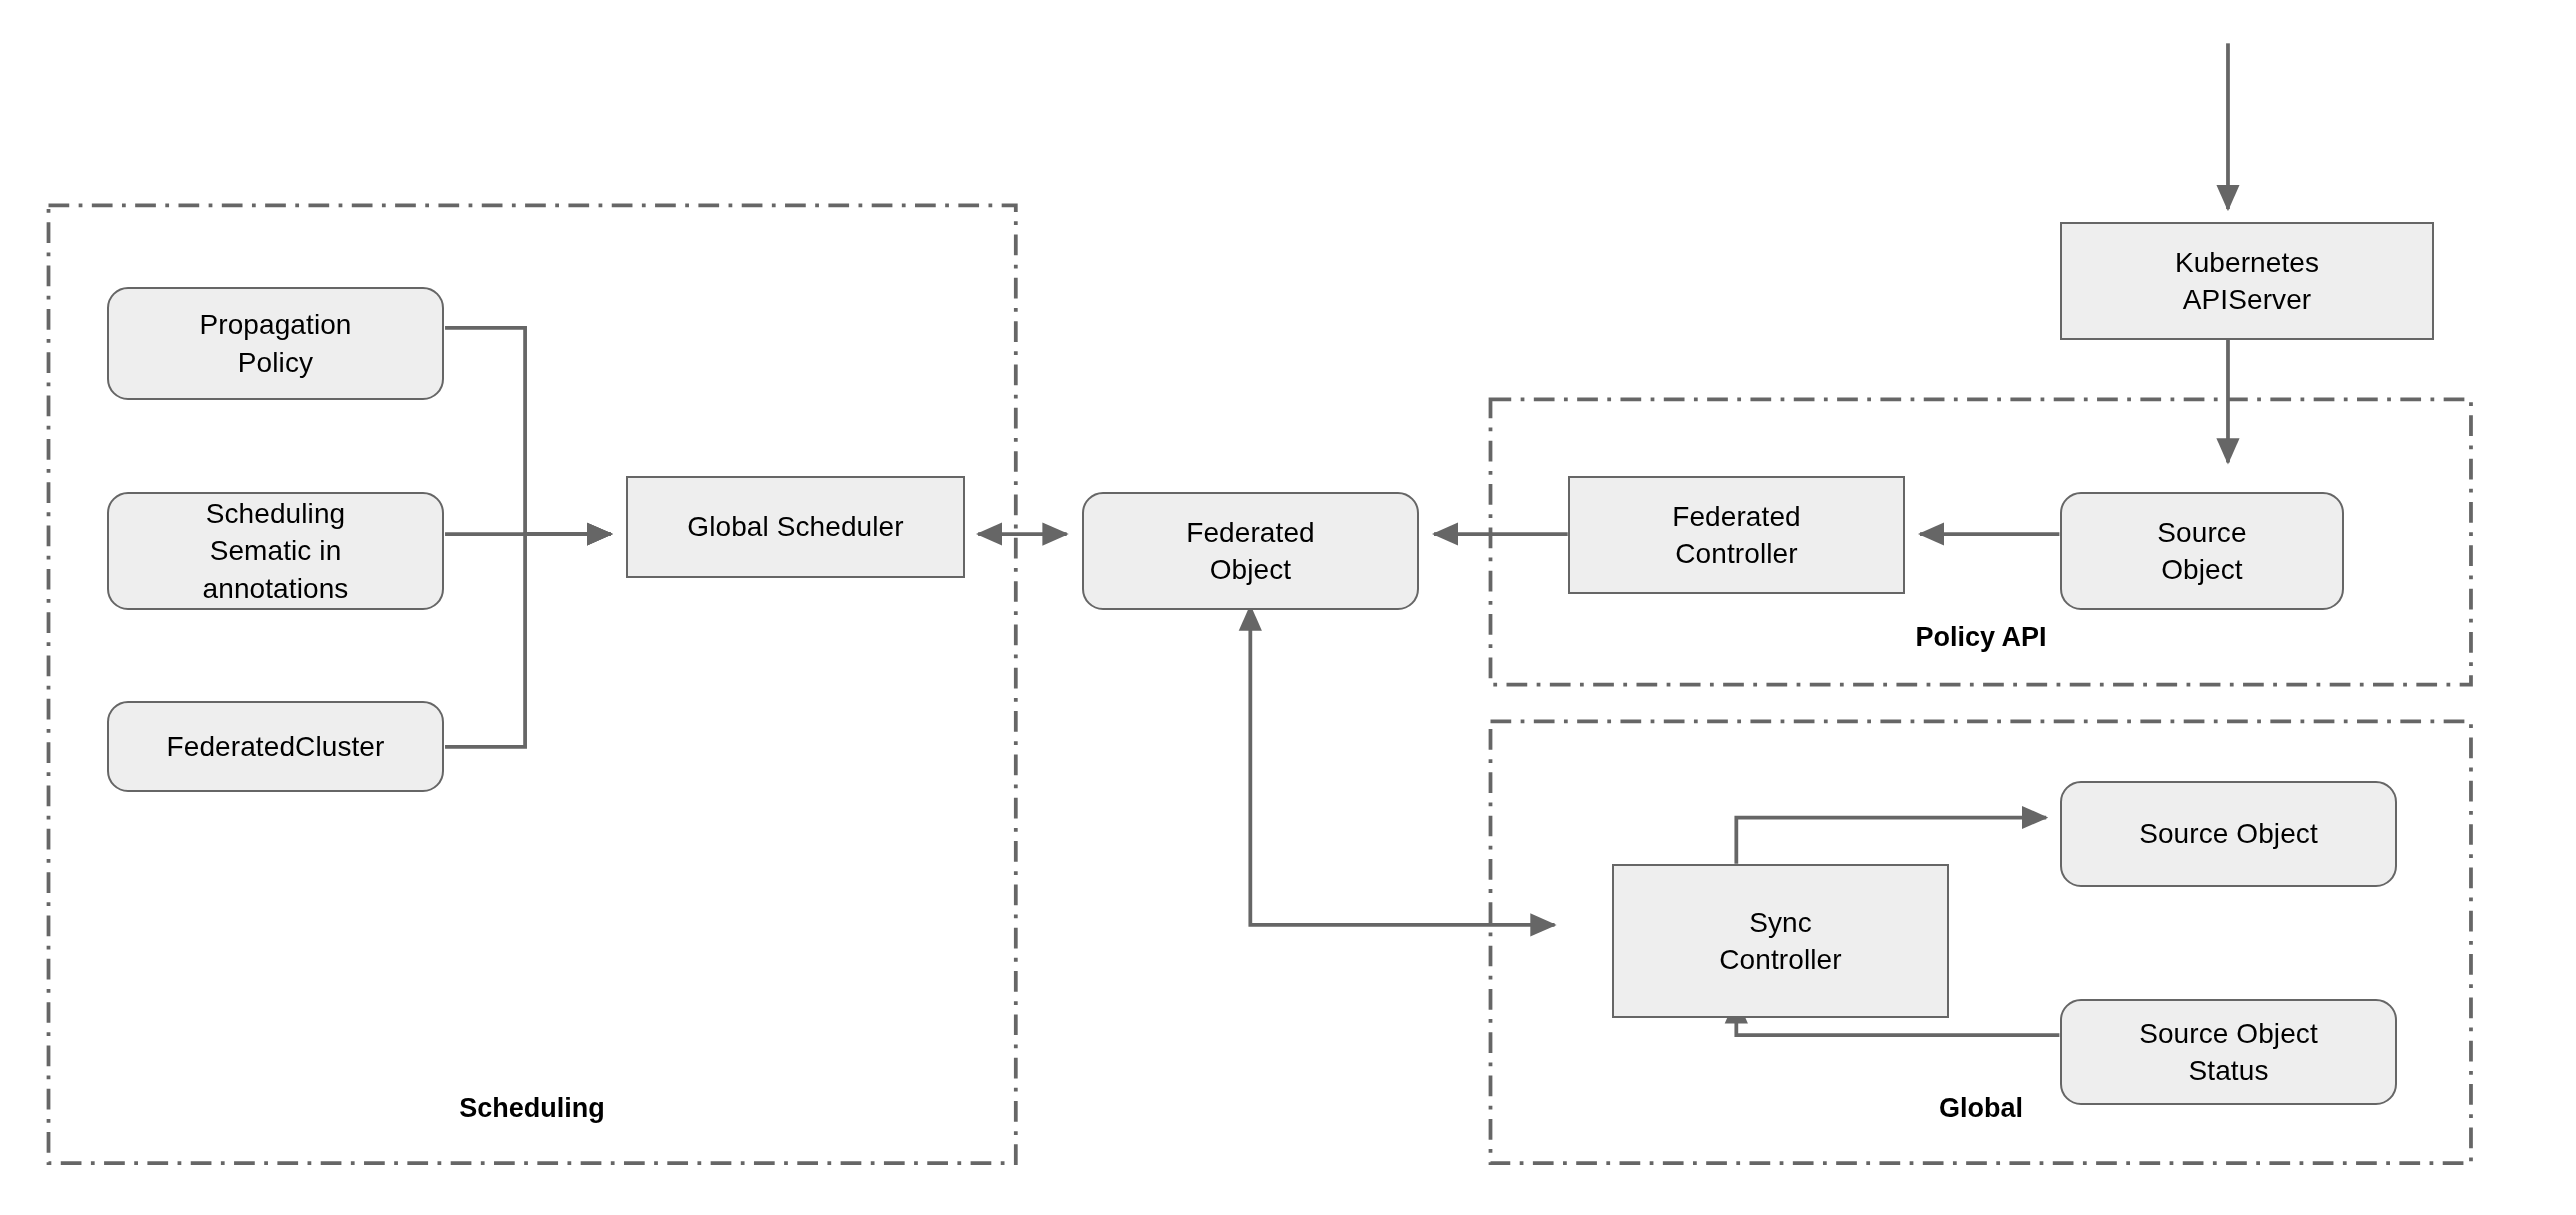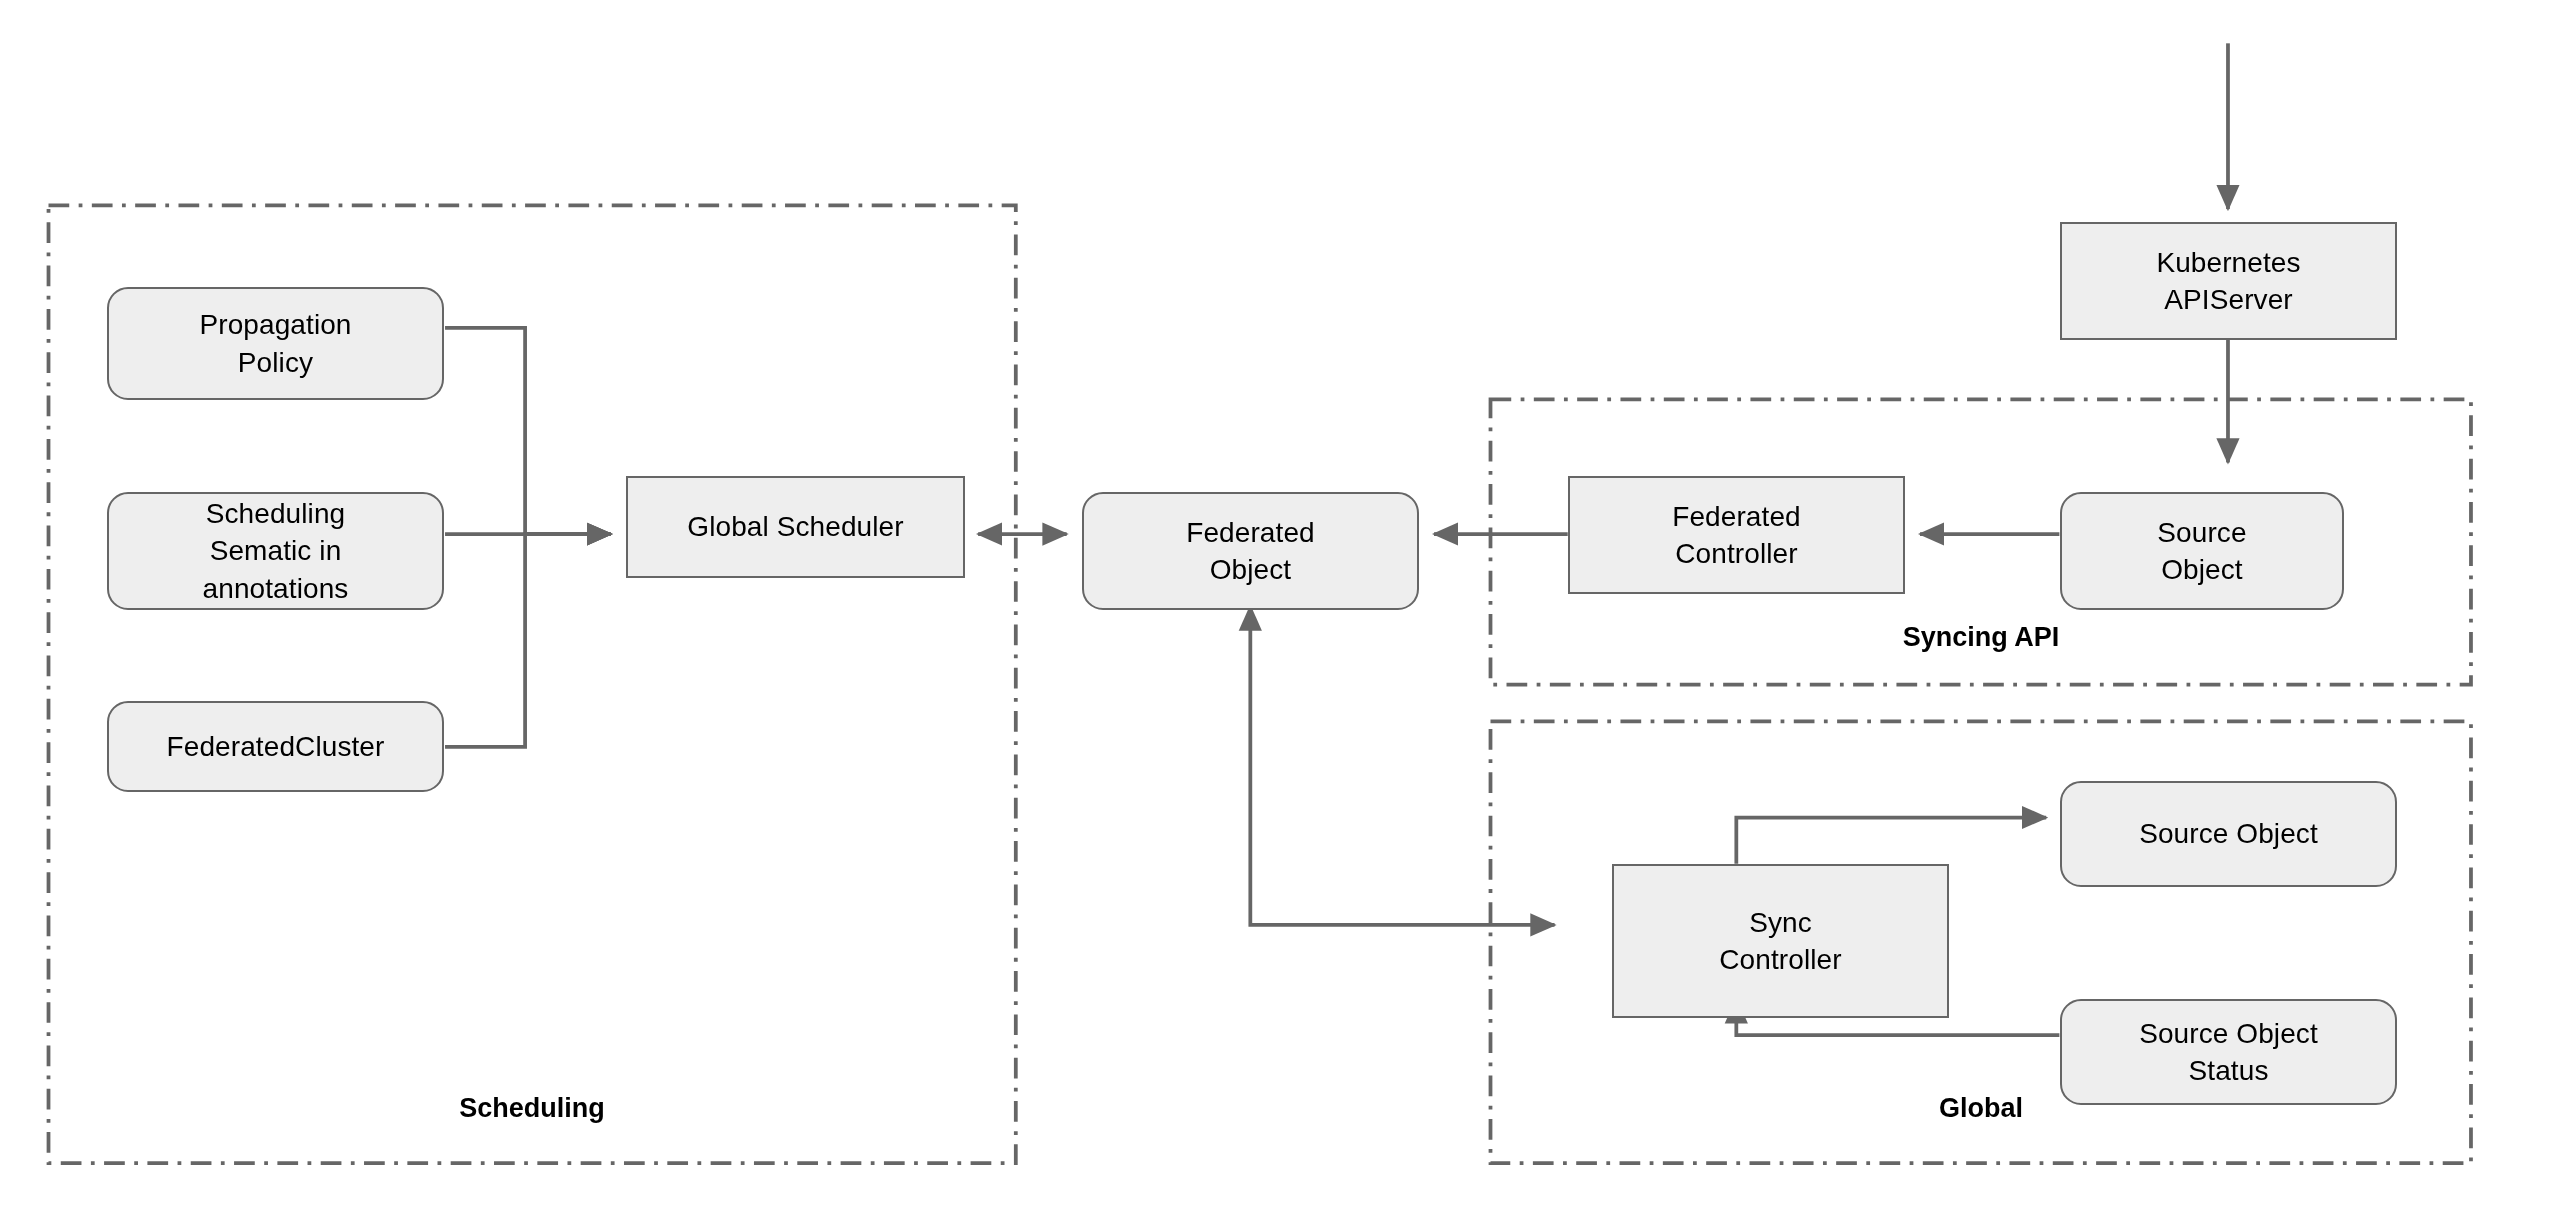--- a/index.html
+++ b/index.html
@@ -90,21 +90,21 @@
 
       <path d="M 1327 644 L 1327 982 L 1650 982" marker-start="url(#arrow-start)" marker-end="url(#arrow-end)"></path>
 
       <path d="M 1843 917 L 1843 868 L 2172 868" marker-end="url(#arrow-end)"></path>
 
       <path d="M 2186 1099 L 1843 1099 L 1843 1061" marker-end="url(#arrow-end)"></path>
     </g>
   </svg>
 
   <div class="group-label" style="left:532px; top:1093px;">Scheduling</div>
-  <div class="group-label" style="left:1981px; top:622px;">Syncing API</div>
+  <div class="group-label" style="left:1981px; top:622px;">Policy API</div>
   <div class="group-label" style="left:1981px; top:1093px;">Global</div>
 
   <div class="node-box rounded" style="left:107px; top:271px; width:337px; height:113px;">Propagation
 Policy</div>
 
   <div class="node-box rounded" style="left:107px; top:476px; width:337px; height:118px;">Scheduling
 Sematic in
 annotations</div>
 
   <div class="node-box rounded" style="left:107px; top:685px; width:337px; height:91px;">FederatedCluster</div>
@@ -113,21 +113,21 @@
 
   <div class="node-box rounded" style="left:1082px; top:476px; width:337px; height:118px;">Federated
 Object</div>
 
   <div class="node-box sharp" style="left:1568px; top:476px; width:337px; height:118px;">Federated
 Controller</div>
 
   <div class="node-box rounded" style="left:2060px; top:476px; width:284px; height:118px;">Source
 Object</div>
 
-  <div class="node-box sharp" style="left:2060px; top:222px; width:337px; height:118px;">Kubernetes
+  <div class="node-box sharp" style="left:2060px; top:222px; width:374px; height:118px;">Kubernetes
 APIServer</div>
 
   <div class="node-box sharp" style="left:1568px; top:864px; width:337px; height:154px;margin-left:44px;">Sync
 Controller</div>
 
   <div class="node-box rounded" style="left:2060px; top:765px; width:337px; height:106px;">Source Object</div>
 
   <div class="node-box rounded" style="left:2060px; top:983px; width:337px; height:106px;">Source Object
 Status</div>
 

